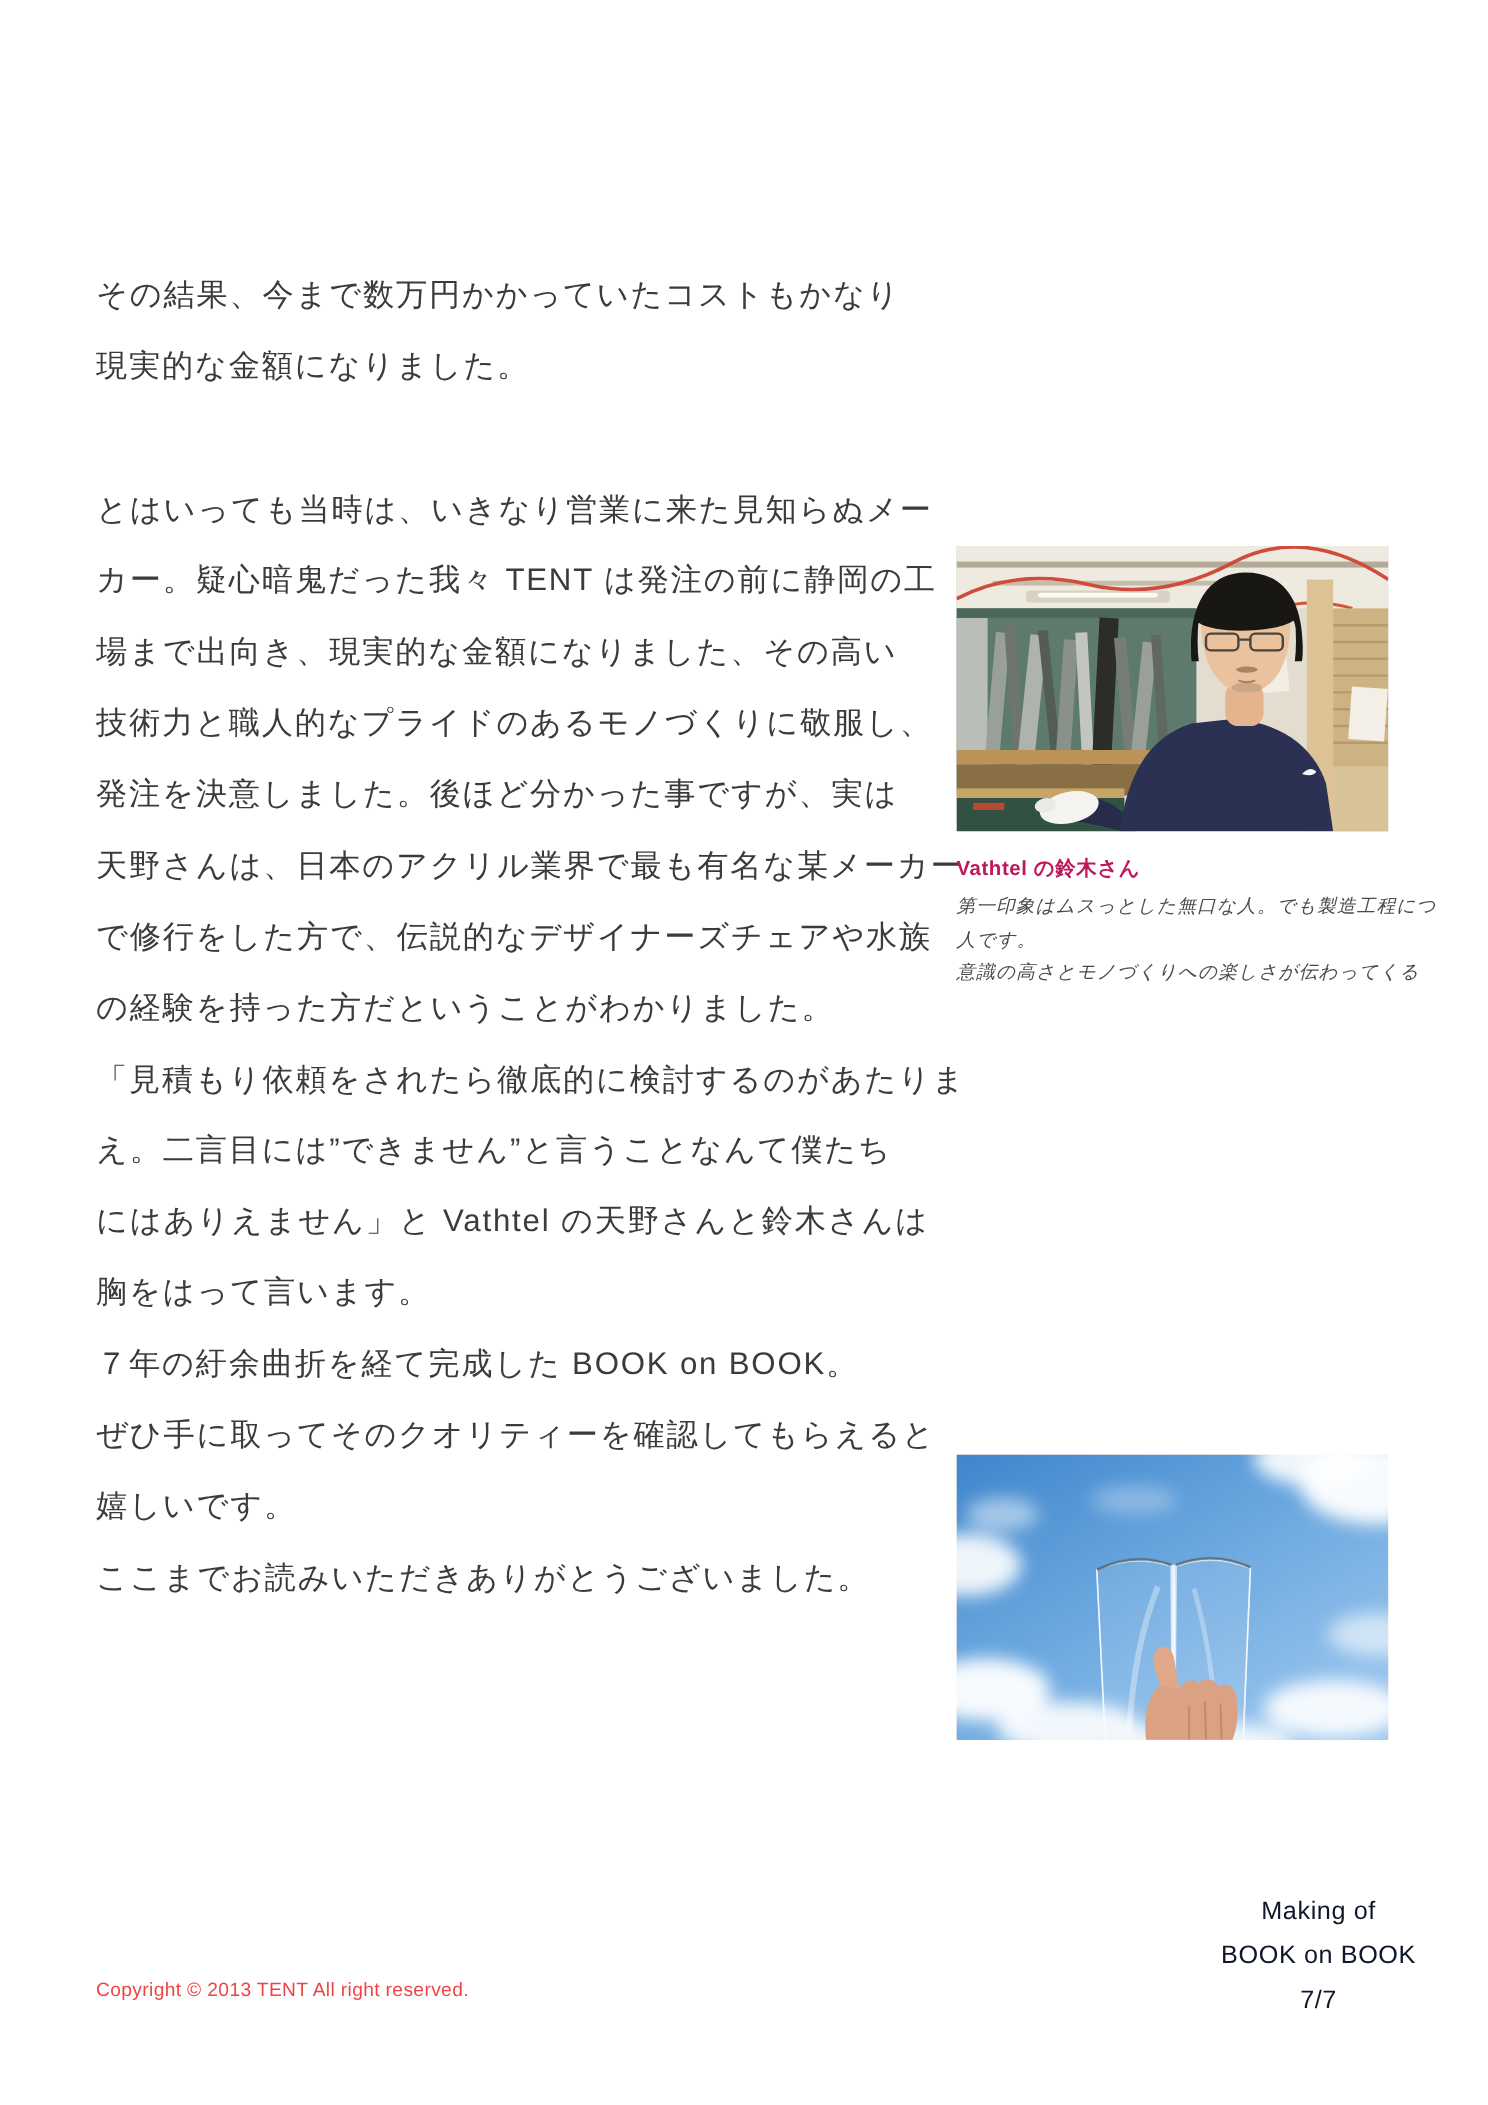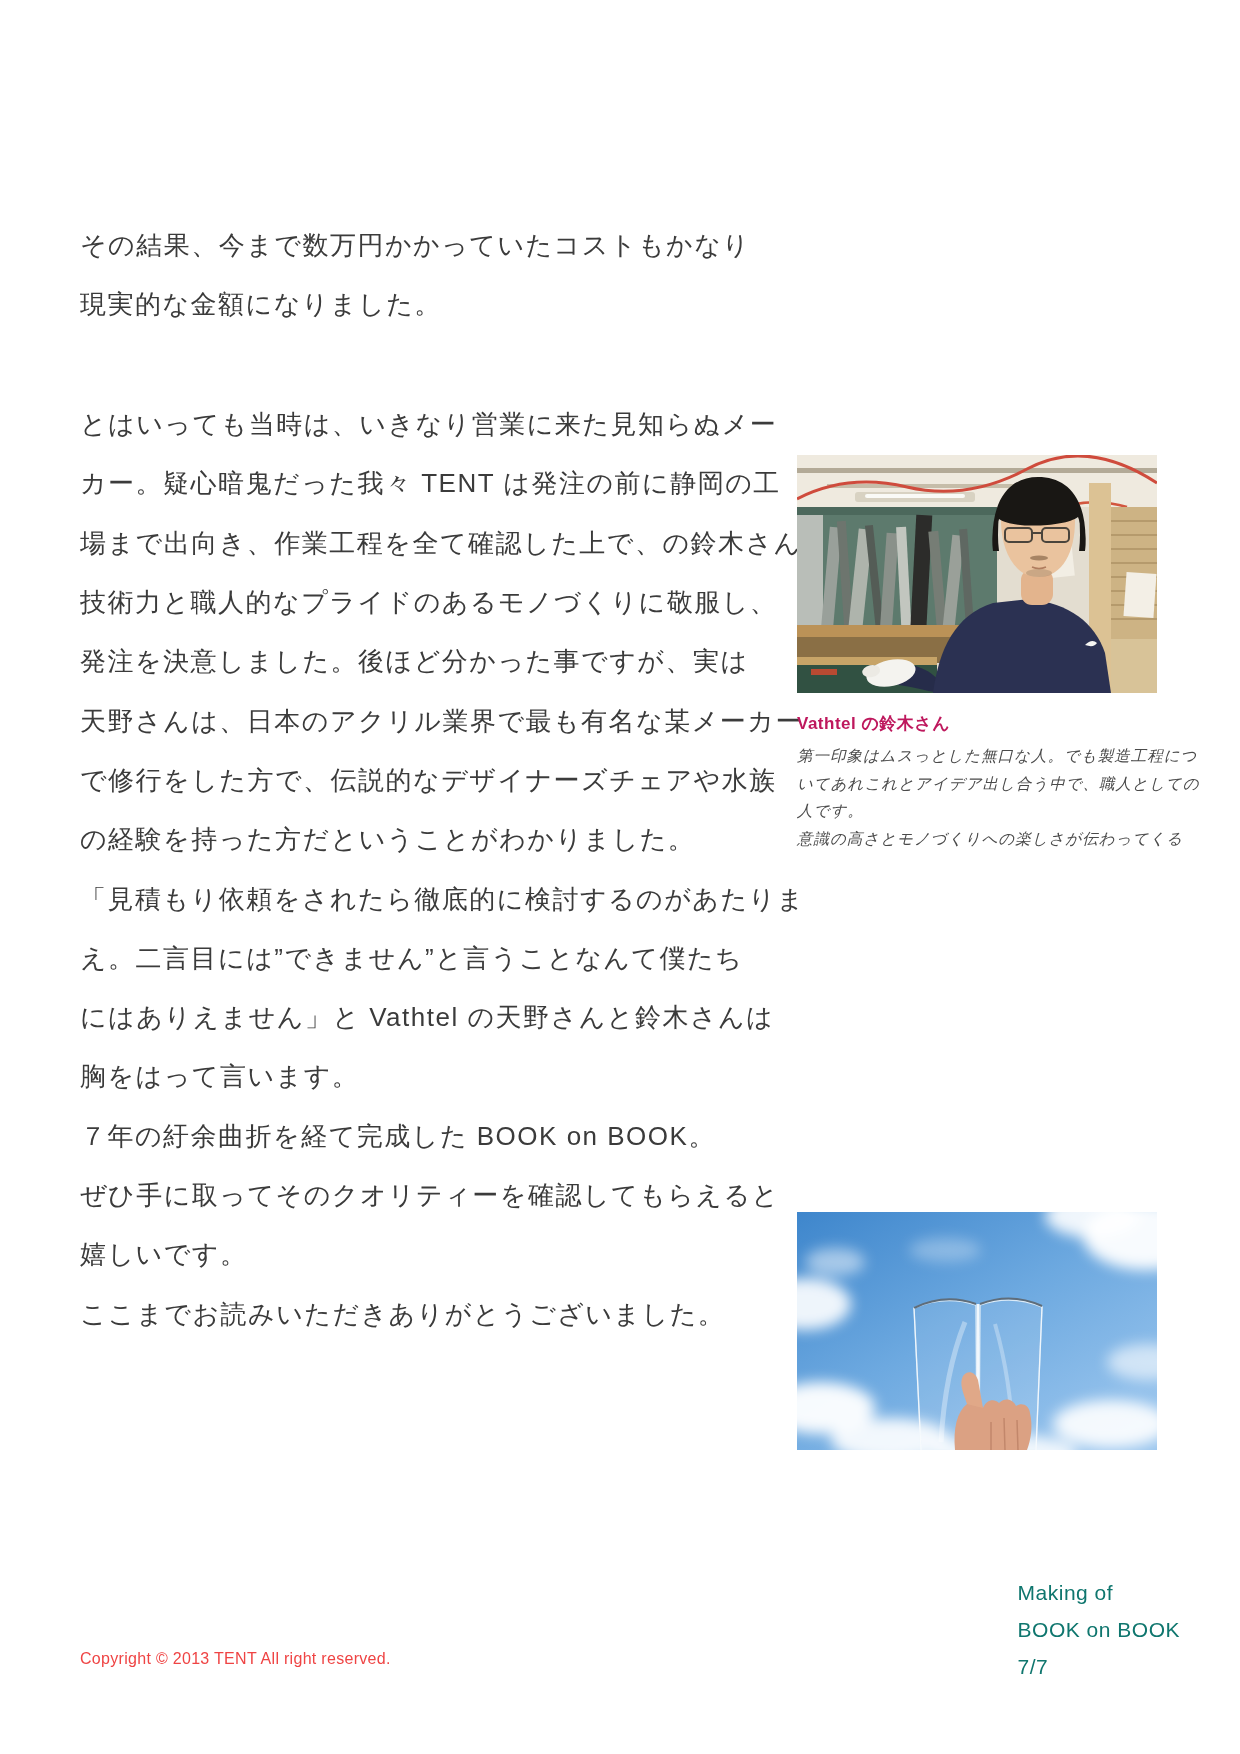--- a/index.html
+++ b/index.html
@@ -53,25 +53,25 @@
     letter-spacing:1px;
     color:#4a4a4a;
     white-space:nowrap;
     font-style:italic;
   }
   
   .footer-right{
     position:absolute;
     right:60px;
     top:1574px;
-    text-align:left;
+    text-align:center;
     font-size:21px;
     line-height:37px;
     letter-spacing:0.5px;
-    color:#0f766e;
+    color:#0f172a;
   }
   .footer-copyright{
     position:absolute;
     left:80px;
     top:1650px;
     font-size:16px;
     letter-spacing:0.3px;
     color:#ef4444;
   }
 </style>
@@ -83,21 +83,21 @@
   <div class="para para-intro">
 
   <div class="tline">その結果、今まで数万円かかっていたコストもかなり</div>
       <div class="tline">現実的な金額になりました。</div>
     </div>
 
   <div class="para para-body">
 
   <div class="tline">とはいっても当時は、いきなり営業に来た見知らぬメー</div>
       <div class="tline">カー。疑心暗鬼だった我々 TENT は発注の前に静岡の工</div>
-      <div class="tline">場まで出向き、作業工程を全て確認した上で、の鈴木さん</div>
+      <div class="tline">場まで出向き、現実的な金額になりました、その高い</div>
       <div class="tline">技術力と職人的なプライドのあるモノづくりに敬服し、</div>
       <div class="tline">発注を決意しました。後ほど分かった事ですが、実は</div>
       <div class="tline">天野さんは、日本のアクリル業界で最も有名な某メーカー</div>
       <div class="tline">で修行をした方で、伝説的なデザイナーズチェアや水族</div>
       <div class="tline">の経験を持った方だということがわかりました。</div>
       <div class="tline">「見積もり依頼をされたら徹底的に検討するのがあたりま</div>
       <div class="tline">え。二言目には”できません”と言うことなんて僕たち</div>
       <div class="tline">にはありえません」と Vathtel の天野さんと鈴木さんは</div>
       <div class="tline">胸をはって言います。</div>
       <div class="tline">７年の紆余曲折を経て完成した BOOK on BOOK。</div>
@@ -177,21 +177,20 @@
         </g>
       </g>
     </svg>
   </figure>
 
   <figcaption class="caption">
     <div class="cap-title">Vathtel の鈴木さん</div>
     <div>
 
     <div class="cap-line">第一印象はムスっとした無口な人。でも製造工程につ</div>
-        <div class="cap-line">いてあれこれとアイデア出し合う中で、職人としての</div>
         <div class="cap-line">人です。</div>
         <div class="cap-line">意識の高さとモノづくりへの楽しさが伝わってくる</div>
       </div>
   </figcaption>
 
   <figure class="photo photo-sky" style="margin:0;">
     <svg viewBox="0 0 360 238" width="360" height="238">
       <defs>
         <linearGradient id="sky" x1="0" y1="0" x2="0.85" y2="1">
           <stop offset="0" stop-color="#3e86cc"></stop>

